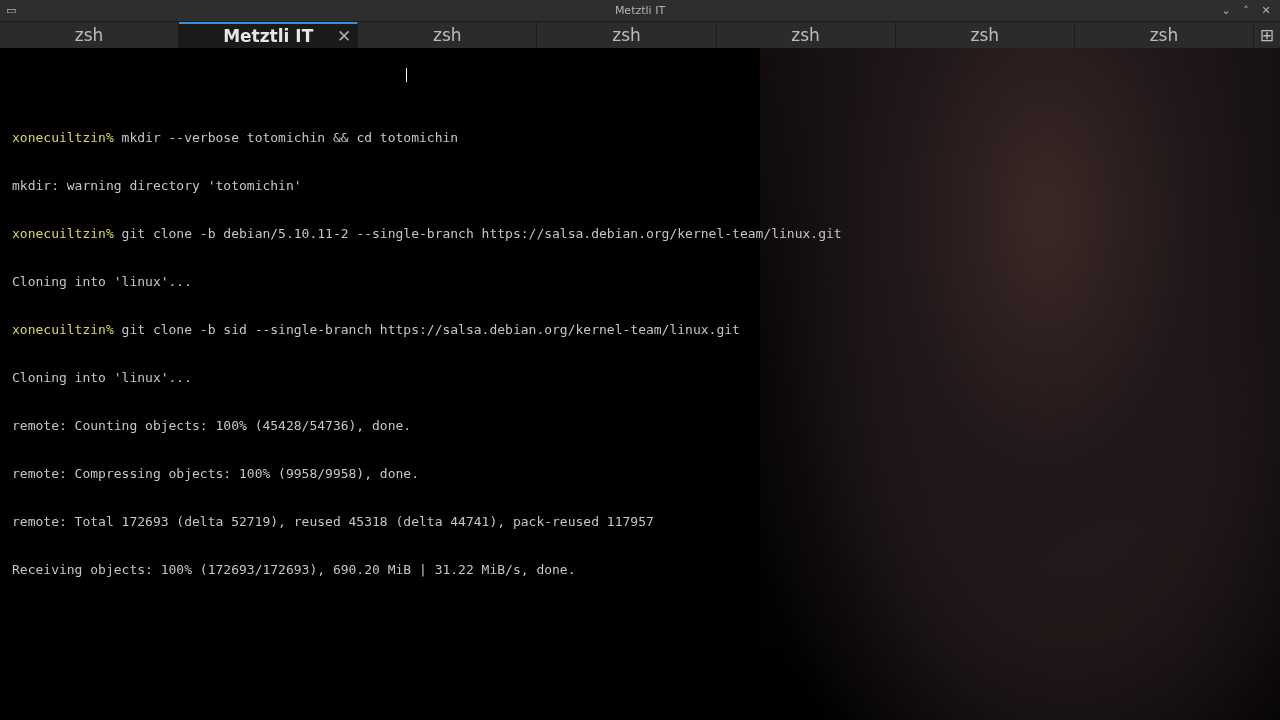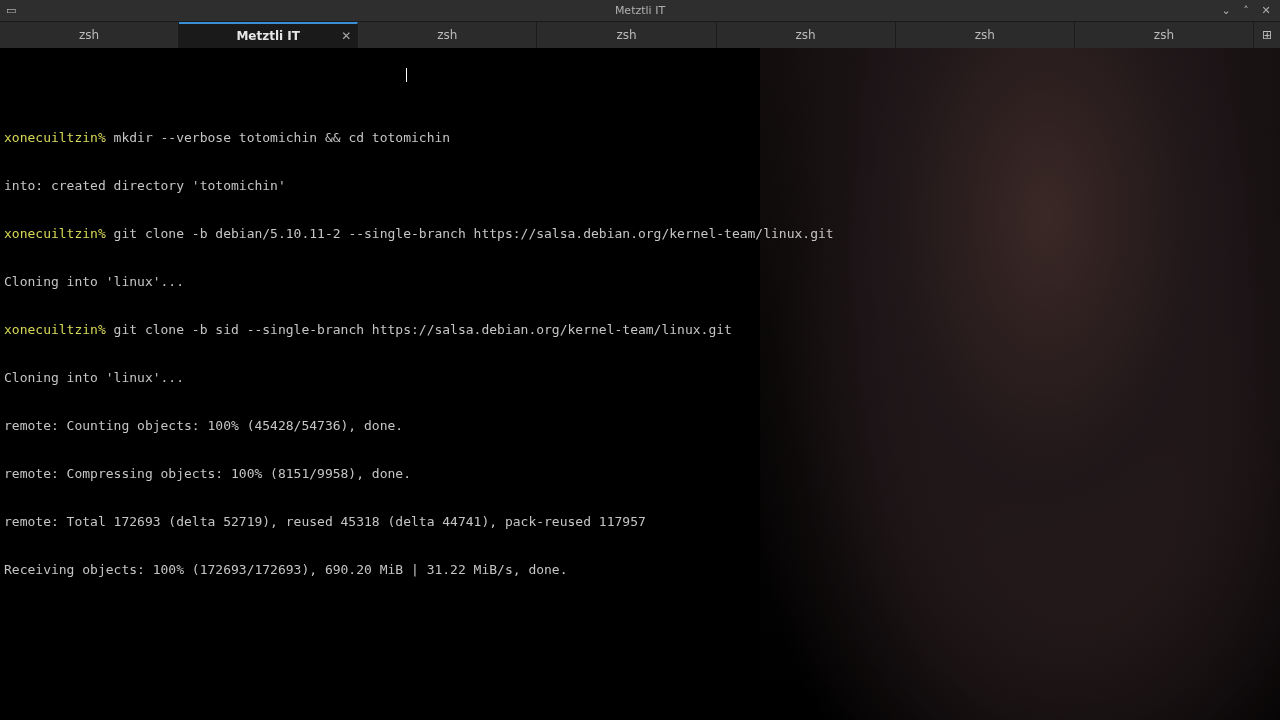--- a/index.html
+++ b/index.html
@@ -27,21 +27,21 @@
   .titlebar .menu-icon { width: 16px; margin-right: auto; }
   .titlebar .title { position:absolute; left:50%; transform:translateX(-50%); }
   .titlebar .win-controls { display:flex; gap:4px; margin-left:auto; }
   .titlebar .win-controls span { width:16px; text-align:center; cursor:default; }
   .tabbar {
     height: 26px;
     background: #232323;
     display: flex;
     align-items: stretch;
     font-family: 'DejaVu Sans', sans-serif;
-    font-size: 12px;
+    font-size: 17px;
     text-align: center;
   }
   .tab {
     flex: 1;
     display: flex;
     align-items: center;
     justify-content: center;
     background: #2b2b2b;
     border-right: 1px solid #1c1c1c;
     color: #bcbcbc;
@@ -57,21 +57,21 @@
   .tab .close {
     position: absolute; right: 6px; font-weight: normal; color:#aaa;
   }
   .tab-add {
     width: 26px; flex: none;
     display:flex; align-items:center; justify-content:center;
     color:#bbb; background:#2b2b2b;
   }
   .terminal {
     position: relative;
-    padding: 2px 4px;
+    padding: 2px 12px;
     line-height: 16px;
     white-space: pre;
     height: calc(100% - 48px);
     overflow: hidden;
     background: #000;
   }
   .bg-art {
     position:absolute; top:0; right:0; width:520px; height:100%;
     background: radial-gradient(ellipse at 55% 25%, #6b4a45 0%, #3a2a2e 38%, transparent 70%),
                 radial-gradient(ellipse at 60% 62%, #5c3d3b 0%, #2b1f21 45%, transparent 72%),
@@ -120,27 +120,27 @@
       <span>zsh</span>
     </div>
   <div class="tab-add">⊞</div>
 </div>
 
 <div class="terminal">
   <div class="bg-art"></div>
   <div class="cursor"></div>
 
   <div class="row"><span class="fg-yellow">xonecuiltzin</span><span class="fg-yellow">% </span><span>mkdir --verbose totomichin &amp;&amp; cd totomichin</span></div>
-  <div class="row">into: created directory 'totomichin'</div>
+  <div class="row">mkdir: warning directory 'totomichin'</div>
   <div class="row"><span class="fg-yellow">xonecuiltzin</span><span class="fg-yellow">% </span><span>git clone -b debian/5.10.11-2 --single-branch https://salsa.debian.org/kernel-team/linux.git</span></div>
   <div class="row">Cloning into 'linux'...</div>
   <div class="row"><span class="fg-yellow">xonecuiltzin</span><span class="fg-yellow">% </span><span>git clone -b sid --single-branch https://salsa.debian.org/kernel-team/linux.git</span></div>
   <div class="row">Cloning into 'linux'...</div>
   <div class="row">remote: Counting objects: 100% (45428/54736), done.</div>
-  <div class="row">remote: Compressing objects: 100% (8151/9958), done.</div>
+  <div class="row">remote: Compressing objects: 100% (9958/9958), done.</div>
   <div class="row">remote: Total 172693 (delta 52719), reused 45318 (delta 44741), pack-reused 117957</div>
   <div class="row">Receiving objects: 100% (172693/172693), 690.20 MiB | 31.22 MiB/s, done.</div>
   
   
   
 
   
   
   
   

